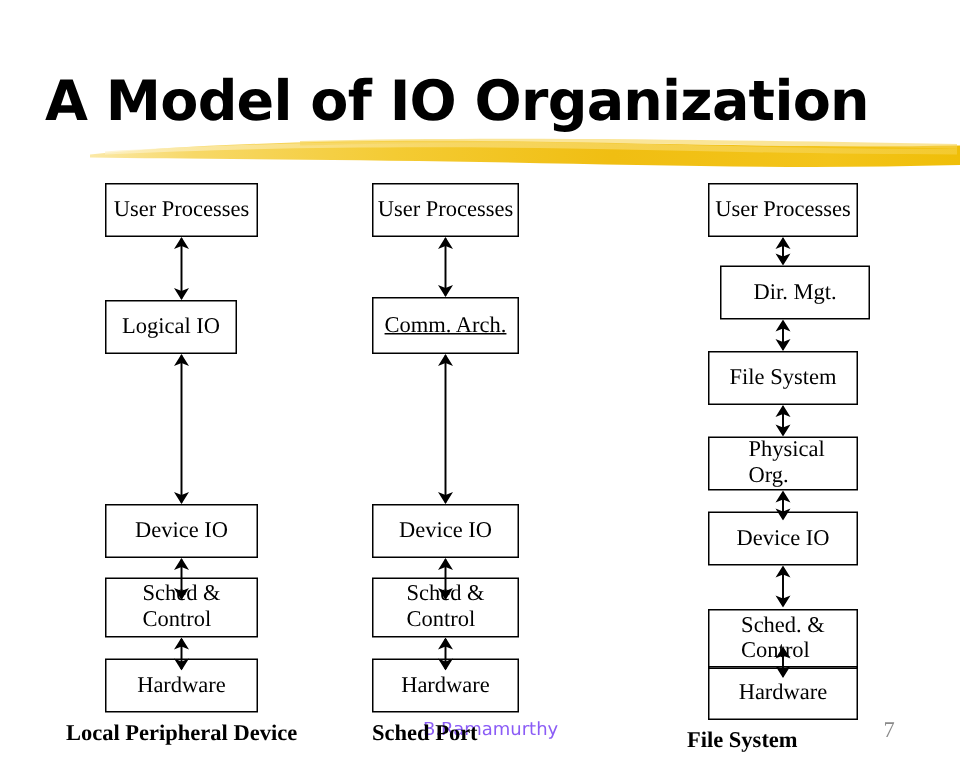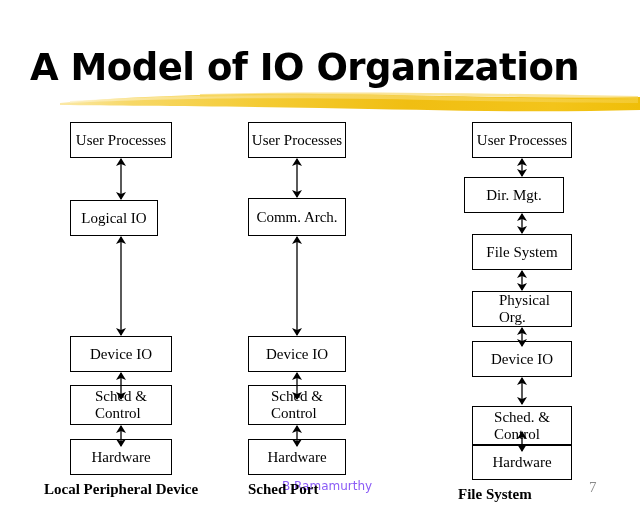--- a/index.html
+++ b/index.html
@@ -177,21 +177,21 @@
           <line x1="7" y1="1" x2="7" y2="27" stroke="#000" stroke-width="1.3"></line>
           <polygon points="7,0 2,8 7,6 12,8" fill="#000"></polygon>
           <polygon points="7,28 2,20 7,22 12,20" fill="#000"></polygon>
         </svg></div>
       <div class="connector" style="left: 82px; top: 425px; height: 22px;"><svg width="14" height="22" viewBox="0 0 14 22">
           <line x1="7" y1="1" x2="7" y2="21" stroke="#000" stroke-width="1.3"></line>
           <polygon points="7,0 2,8 7,6 12,8" fill="#000"></polygon>
           <polygon points="7,22 2,14 7,16 12,14" fill="#000"></polygon>
         </svg></div>
       <div class="node" style="left: 40px; top: 122px; width: 98px; height: 36px;">User Processes</div>
-      <div class="node" style="left: 40px; top: 198px; width: 98px; height: 38px;">Comm. Arch.</div>
+      <div class="node" style="left: 40px; top: 198px; width: 98px; height: 38px; text-decoration: underline;">Comm. Arch.</div>
       <div class="node" style="left: 40px; top: 336px; width: 98px; height: 36px;">Device IO</div>
       <div class="node" style="left: 40px; top: 385px; width: 98px; height: 40px;">Sched &amp;
 Control</div>
       <div class="node" style="left: 40px; top: 439px; width: 98px; height: 36px;">Hardware</div>
     </div>
 
   <div class="column" id="col-filesys">
       <div class="connector" style="left: 87px; top: 158px; height: 19px;"><svg width="14" height="19" viewBox="0 0 14 19">
           <line x1="7" y1="1" x2="7" y2="18" stroke="#000" stroke-width="1.3"></line>
           <polygon points="7,0 2,8 7,6 12,8" fill="#000"></polygon>
@@ -216,21 +216,21 @@
           <line x1="7" y1="1" x2="7" y2="27" stroke="#000" stroke-width="1.3"></line>
           <polygon points="7,0 2,8 7,6 12,8" fill="#000"></polygon>
           <polygon points="7,28 2,20 7,22 12,20" fill="#000"></polygon>
         </svg></div>
       <div class="connector" style="left: 87px; top: 431px; height: 21px;"><svg width="14" height="21" viewBox="0 0 14 21">
           <line x1="7" y1="1" x2="7" y2="20" stroke="#000" stroke-width="1.3"></line>
           <polygon points="7,0 2,8 7,6 12,8" fill="#000"></polygon>
           <polygon points="7,21 2,13 7,15 12,13" fill="#000"></polygon>
         </svg></div>
       <div class="node" style="left: 44px; top: 122px; width: 100px; height: 36px;">User Processes</div>
-      <div class="node" style="left: 36px; top: 177px; width: 100px; height: 36px;">Dir. Mgt.</div>
+      <div class="node" style="left: 52px; top: 177px; width: 100px; height: 36px;">Dir. Mgt.</div>
       <div class="node" style="left: 44px; top: 234px; width: 100px; height: 36px;">File System</div>
       <div class="node" style="left: 44px; top: 291px; width: 100px; height: 36px; padding-left: 26px;">Physical Org.</div>
       <div class="node" style="left: 44px; top: 341px; width: 100px; height: 36px;">Device IO</div>
       <div class="node" style="left: 44px; top: 406px; width: 100px; height: 40px;">Sched. &amp;
 Control</div>
       <div class="node" style="left: 44px; top: 444px; width: 100px; height: 36px;">Hardware</div>
     </div>
 
   <div class="caption" style="left: 44px; top: 481px;">Local Peripheral Device</div>
   <div class="caption" style="left: 248px; top: 481px;">Sched Port</div>

